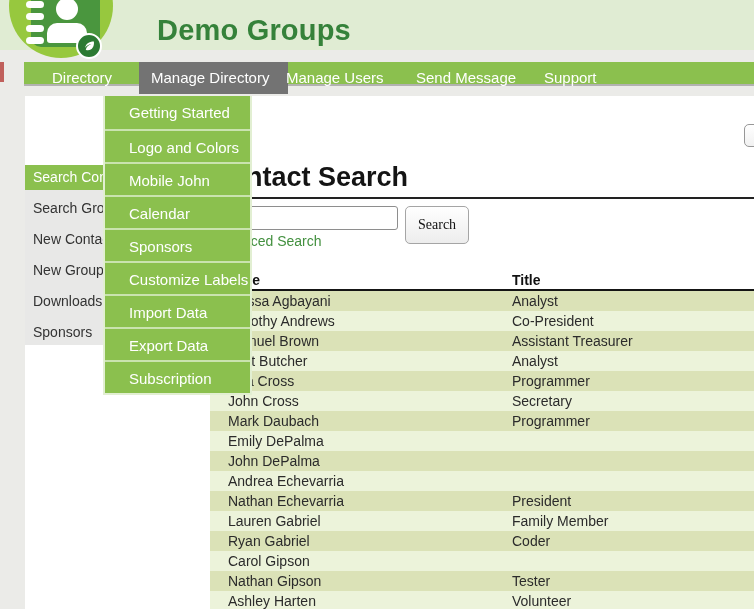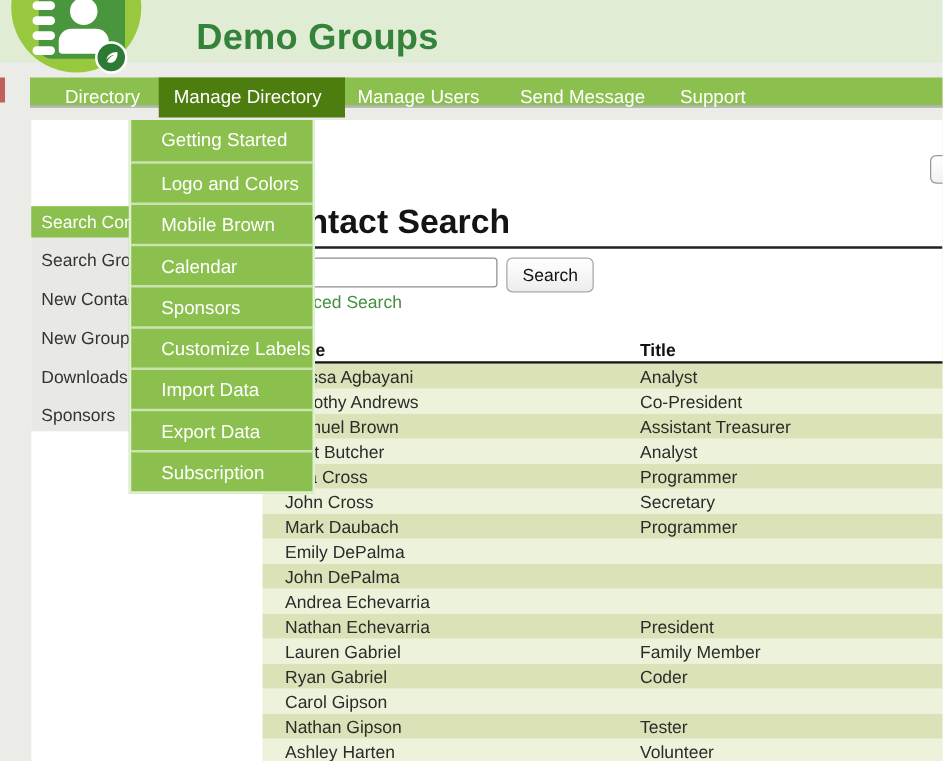--- a/index.html
+++ b/index.html
@@ -21,21 +21,21 @@
   .logo-badge { position:absolute; left:76px; top:33px; width:26px; height:26px; border-radius:50%;
                 background:#2c7a33; border:2px solid #fff; display:flex; align-items:center; justify-content:center; }
   .app-title { position:absolute; left:157px; top:0; height:62px; line-height:60px;
                font-size:29px; font-weight:bold; color:#35823a; letter-spacing:0.2px; }
 
   
   .nav { position:absolute; left:0; top:62px; width:754px; height:24px; background:#8bc04e;
          border-bottom:2px solid #b2b2b0; z-index:6;margin-left:24px; }
   .nav-item { position:absolute; top:0; height:32px; line-height:32px; color:#fff; font-size:15px; cursor:default; white-space:nowrap; }
   .nav-item:nth-of-type(1) { left:28px; }
-  .nav-item:nth-of-type(2) { left:103px; width:149px; padding-left:12px; background:#4d7c0f; }
+  .nav-item:nth-of-type(2) { left:115px; width:149px; padding-left:12px; background:#737373; }
   .nav-item:nth-of-type(3) { left:262px; }
   .nav-item:nth-of-type(4) { left:392px; }
   .nav-item:nth-of-type(5) { left:520px; }
   .edge-sliver { position:absolute; left:0; top:62px; width:4px; height:20px; background:#c0605c; z-index:7; }
 
   
   .dropdown { position:absolute; left:103px; top:96px; width:149px; z-index:10;
               background:#8bc04e; border:2px solid rgba(255,255,255,0.75); border-top:none; }
   .dropdown div { height:33px; line-height:33px; padding-left:24px; color:#fff; font-size:15px;
                   border-top:2px solid rgba(255,255,255,0.55); white-space:nowrap; }
@@ -53,23 +53,23 @@
   .side-item:nth-of-type(3){top:62px;} .side-item:nth-of-type(4){top:93px;}
   .side-item:nth-of-type(5){top:124px;} .side-item:nth-of-type(6){top:155px;}
 
   
   .page-heading { position:absolute; left:210px; top:162px; width:544px; z-index:2;
                   font-size:27px; font-weight:bold; color:#141414; padding-bottom:4px;
                   border-bottom:2px solid #222; white-space:nowrap; }
   .search-input { position:absolute; left:210px; top:206px; width:188px; height:24px; z-index:2;
                   border:1px solid #8e8e8e; border-radius:3px; font-size:14px; padding:0 6px;
                   font-family:"Liberation Sans", sans-serif; background:#fff; }
-  .search-btn { position:absolute; left:405px; top:206px; height:28px; z-index:2; padding:0 12px;
+  .search-btn { position:absolute; left:405px; top:206px; height:38px; z-index:2; padding:0 12px;
                 font-size:14px; color:#111; border:1px solid #a5a5a5; border-radius:5px;
-                background:linear-gradient(#ffffff,#ededed); font-family:Liberation Sans, sans-serif; }
+                background:linear-gradient(#ffffff,#ededed); font-family:Liberation Serif, serif; }
   .adv-link { position:absolute; left:211px; top:233px; z-index:2; font-size:14px; color:#43903f;
               text-decoration:none; white-space:nowrap; }
 
   
   .cut-btn { position:absolute; left:744px; top:124px; width:30px; height:23px; z-index:2;
              border:1px solid #979797; border-radius:5px; background:linear-gradient(#ffffff,#f1f1f1); }
 
   
   .table { position:absolute; left:210px; top:269px; width:560px; z-index:2; font-size:14px; color:#2b2b2b; }
   .t-head { display:flex; height:22px; line-height:22px; font-weight:bold; color:#111;
@@ -229,21 +229,21 @@
       </div>
     </div>
 </div>
 
 <div class="dropdown">
 
     <div>Getting Started</div>
 
     <div>Logo and Colors</div>
 
-    <div>Mobile Brown</div>
+    <div>Mobile John</div>
 
     <div>Calendar</div>
 
     <div>Sponsors</div>
 
     <div>Customize Labels</div>
 
     <div>Import Data</div>
 
     <div>Export Data</div>

